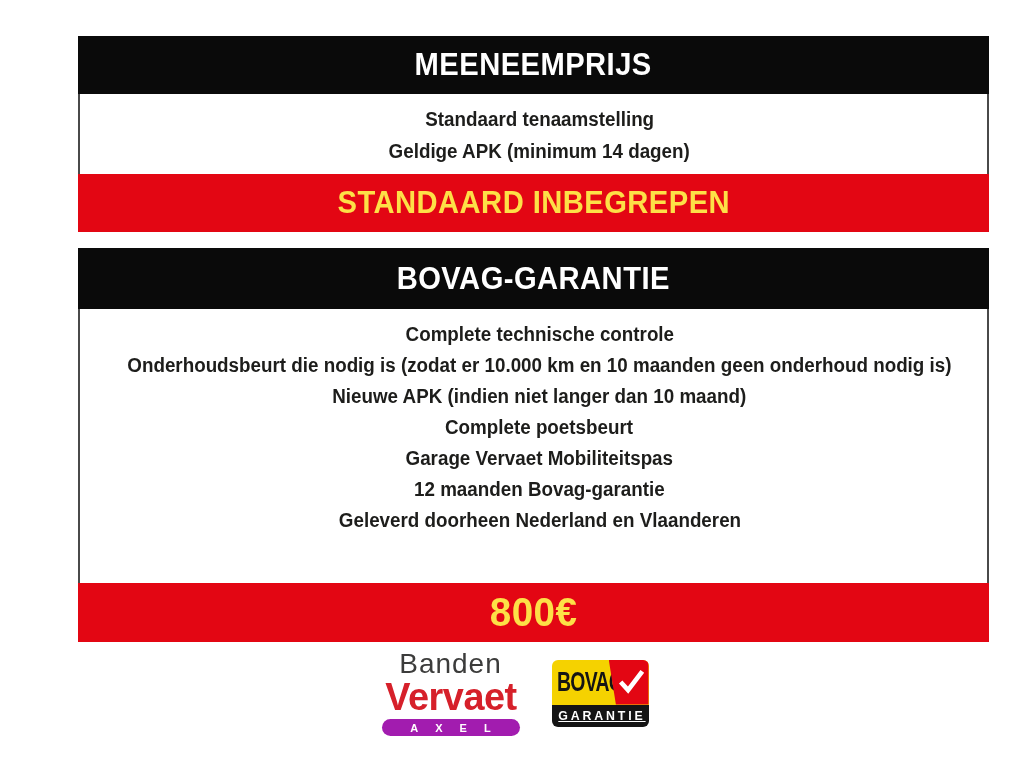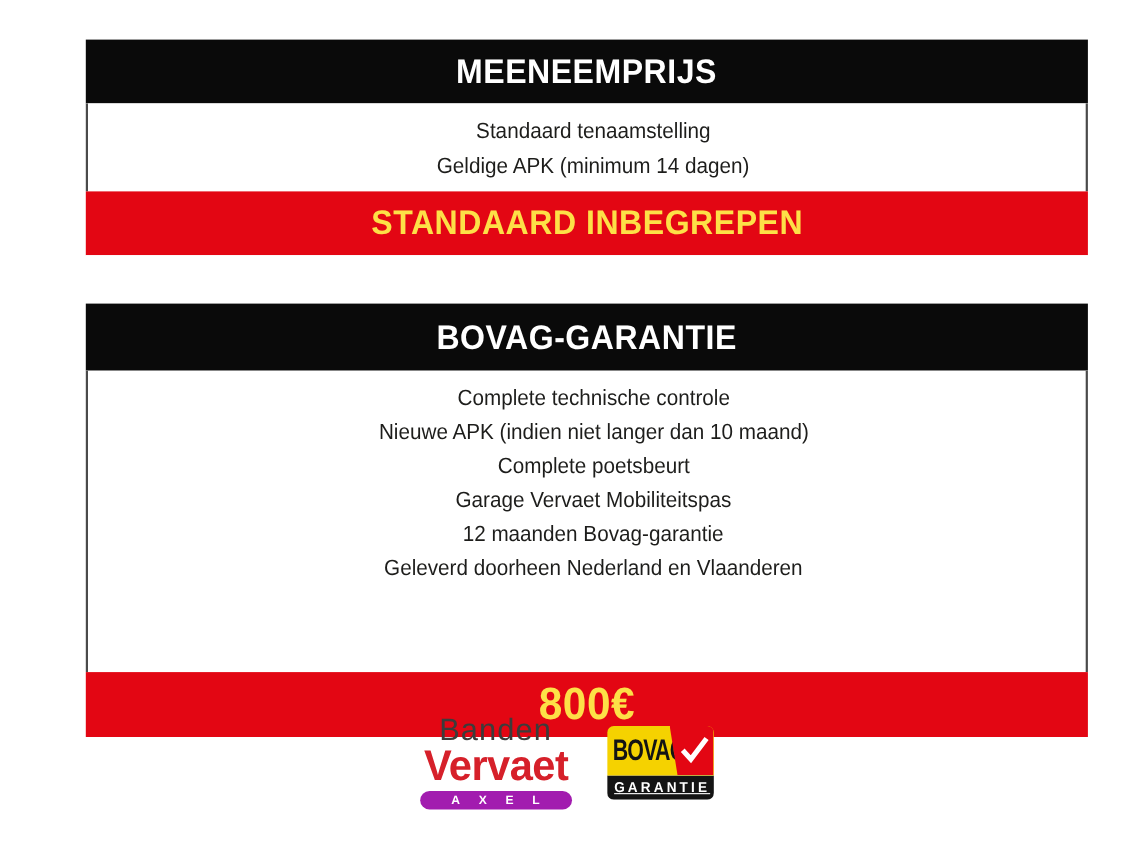--- a/index.html
+++ b/index.html
@@ -35,21 +35,21 @@
     background: #ffffff;
     border-left: 2px solid #4a4a4a;
     border-right: 2px solid #4a4a4a;
     text-align: center;
   }
   .box-body.small { height: 80px; padding-top: 9px; }
   .box-body.large { height: 274px; padding-top: 10px; }
   .line {
     line-height: 31px;
     font-size: 20px;
-    font-weight: 400;
+    font-weight: 700;
     white-space: nowrap;
     margin-left: 12px;
   }
   .small .line { line-height: 32px; }
   .bar-red {
     background: #e30613;
     color: #fde047;
     height: 58px;
     display: flex; align-items: center; justify-content: center;
     font-size: 31px; font-weight: 700; letter-spacing: 0.5px;
@@ -123,25 +123,26 @@
   <div class="box-body small">
     <div class="line"><span class="cond">Standaard tenaamstelling</span></div>
     <div class="line"><span class="cond">Geldige APK (minimum 14 dagen)</span></div>
   </div>
   <div class="bar-red">
     <span class="cond">STANDAARD INBEGREPEN</span>
   </div>
 
   <div class="gap"></div>
 
-  <div class="bar-black" style="height:61px;margin-top:28px;">
+  <div class="bar-black" style="height:61px;">
     <span class="cond">BOVAG-GARANTIE</span>
   </div>
   <div class="box-body large">
     <div class="line"><span class="cond">Complete technische controle</span></div>
+    <div class="line"><span class="cond">Onderhoudsbeurt die nodig is (zodat er 10.000 km en 10 maanden geen onderhoud nodig is)</span></div>
     <div class="line"><span class="cond">Nieuwe APK (indien niet langer dan 10 maand)</span></div>
     <div class="line"><span class="cond">Complete poetsbeurt</span></div>
     <div class="line"><span class="cond">Garage Vervaet Mobiliteitspas</span></div>
     <div class="line"><span class="cond">12 maanden Bovag-garantie</span></div>
     <div class="line"><span class="cond">Geleverd doorheen Nederland en Vlaanderen</span></div>
   </div>
   <div class="bar-red price">
     <span class="cond">800€</span>
   </div>
 

